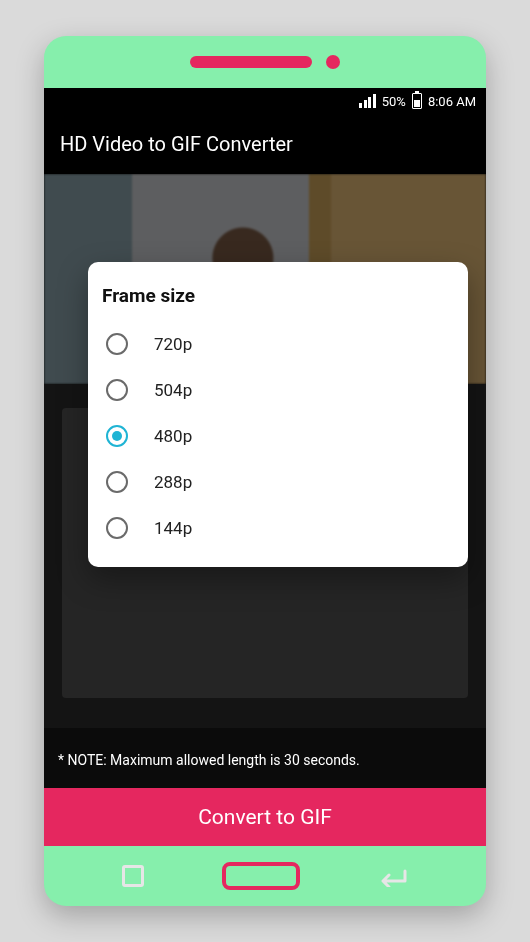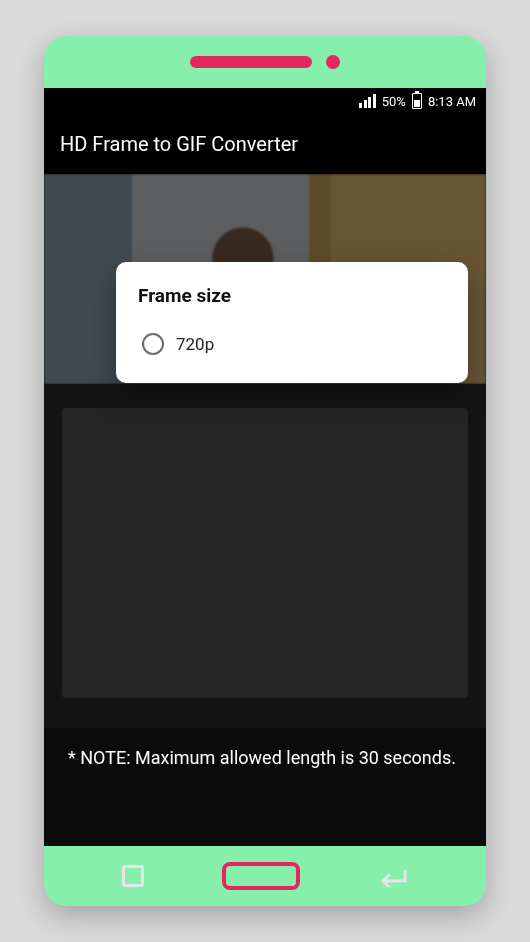--- a/index.html
+++ b/index.html
@@ -157,23 +157,23 @@
     height: 290px;
     background: #3a3a3a;
     border-radius: 4px;
   }
 
   .note {
     position: absolute;
     left: 0; right: 0;
     bottom: 78px;
     text-align: left;
-    padding: 0 24px;
+    padding: 0 14px;
     color: #fff;
-    font-size: 18px;
+    font-size: 14px;
     z-index: 3;
   }
 
   .convert-btn {
     position: absolute;
     bottom: 0; left: 0; right: 0;
     height: 58px;
     background: #e5275f;
     color: #fff;
     font-size: 21px;
@@ -192,35 +192,34 @@
     background: rgba(20,20,20,0.55);
     z-index: 2;
   }
   .dialog {
     position: absolute;
     top: 174px;
     left: 44px;
     right: 18px;
     background: #fff;
     border-radius: 10px;
-    padding: 22px 22px 16px 22px;
+    padding: 22px 22px 16px 14px;
     z-index: 4;
     box-shadow: 0 12px 30px rgba(0,0,0,0.35);
-    margin-left: 28px;
   }
   .dialog-title {
     font-size: 19px;
     font-weight: 700;
     color: #111;
     margin-bottom: 14px;
   }
   .opt {
     display: flex;
     align-items: center;
-    gap: 12px;
+    gap: 26px;
     padding: 12px 4px;
     cursor: pointer;
   }
   .radio {
     width: 22px; height: 22px;
     border: 2px solid #6a6a6a;
     border-radius: 50%;
     position: relative;
     flex: 0 0 auto;
   }
@@ -253,46 +252,65 @@
 
     <div class="status-bar">
       <span class="signal-icon">
         <span></span>
           <span></span>
           <span></span>
           <span></span>
       </span>
       <span>50%</span>
       <span class="battery-icon"></span>
-      <span>8:13 AM</span>
+      <span>8:06 AM</span>
     </div>
 
     <div class="title-bar">
-      <span>HD Frame to GIF Converter</span>
+      <span>HD Video to GIF Converter</span>
     </div>
 
     <div class="bg-layer">
       <div class="video-preview"></div>
       <div class="below-preview"></div>
       <div class="settings-panel"></div>
     </div>
 
     <div class="scrim"></div>
 
     <div class="dialog">
       <div class="dialog-title">Frame size</div>
 
       <div class="opt">
         <span class="radio"></span>
         <span class="opt-label">720p</span>
       </div>
+      <div class="opt">
+        <span class="radio"></span>
+        <span class="opt-label">504p</span>
+      </div>
+      <div class="opt">
+        <span class="radio selected"></span>
+        <span class="opt-label">480p</span>
+      </div>
+      <div class="opt">
+        <span class="radio"></span>
+        <span class="opt-label">288p</span>
+      </div>
+      <div class="opt">
+        <span class="radio"></span>
+        <span class="opt-label">144p</span>
+      </div>
     </div>
 
     <div class="note">* NOTE: Maximum allowed length is 30 seconds.</div>
 
+    <div class="convert-btn">
+      <span>Convert to GIF</span>
+    </div>
 
   </div>
 
   <div class="phone-bottom">
     <div class="nav-square"></div>
     <div class="nav-home"></div>
     <svg class="nav-back-icon" viewBox="0 0 30 22">
       <path d="M27 6 L27 16 L5 16 M5 16 L11 10 M5 16 L11 22"></path>
     </svg>
   </div>

